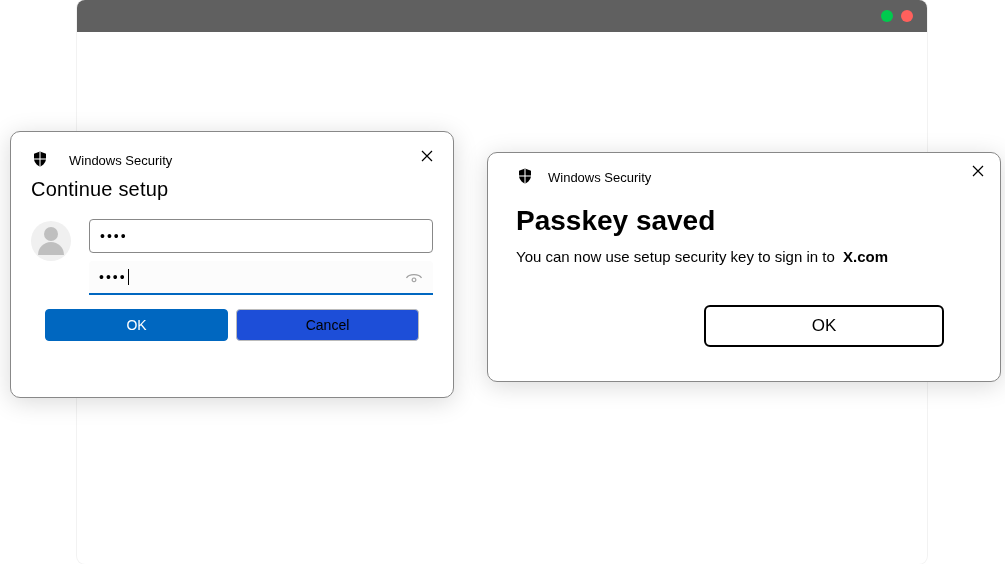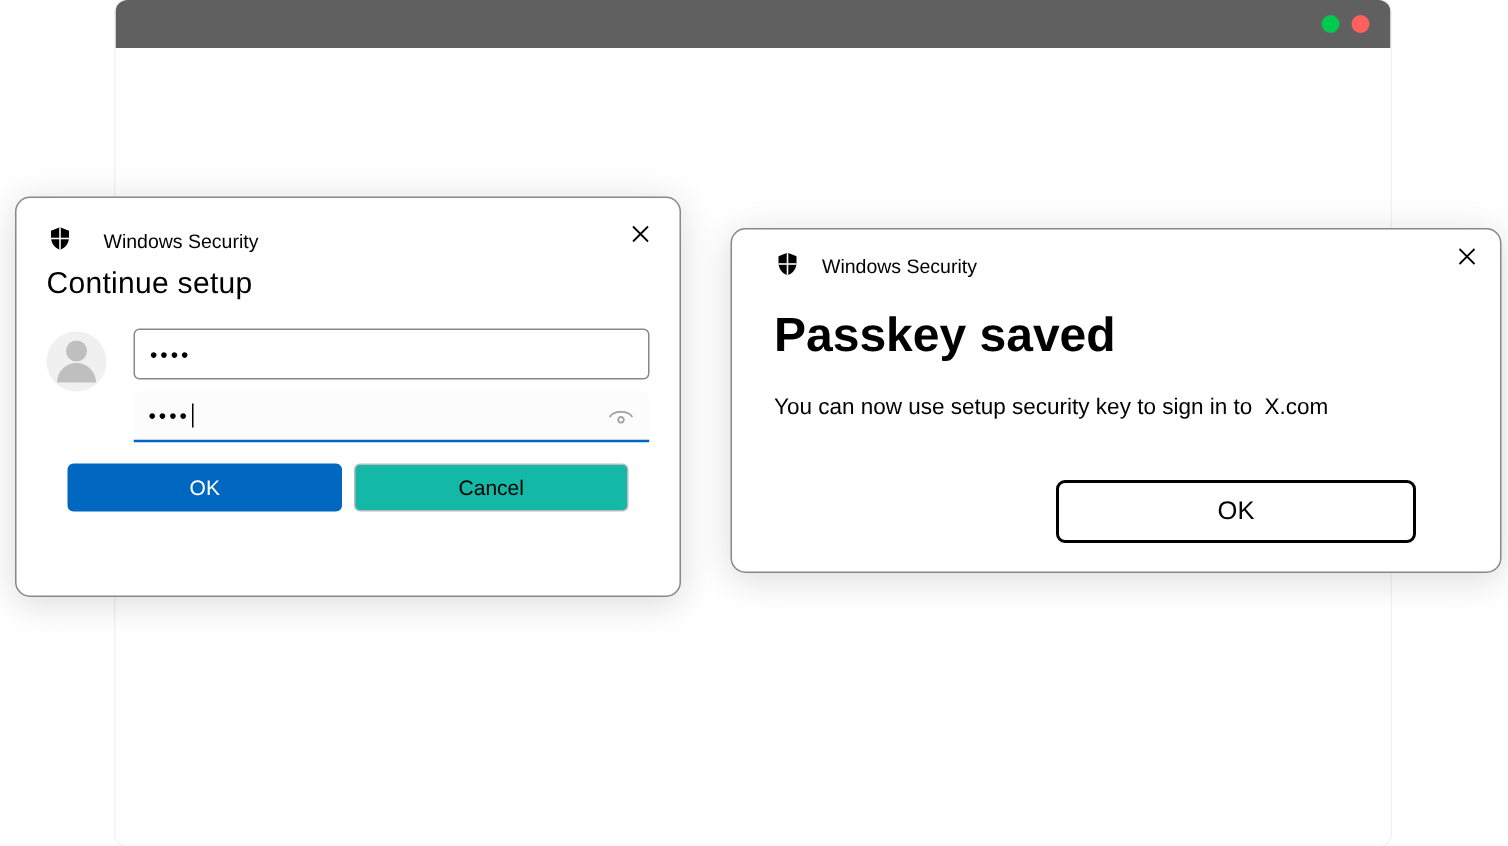--- a/index.html
+++ b/index.html
@@ -97,31 +97,31 @@
     .dialog-left .dialog-body { padding: 6px 20px 14px; }
     .dialog-right .dialog-body { padding: 16px 28px 14px; }
 
     .dialog-title-left {
       font-size: 20px;
       font-weight: 400;
       margin-bottom: 18px;
       letter-spacing: 0.2px;
     }
     .dialog-title-right {
-      font-size: 32px;
+      font-size: 28px;
       font-weight: 600;
-      margin-bottom: 20px;
+      margin-bottom: 10px;
     }
     .dialog-desc {
       font-size: 15px;
       color: #000;
       line-height: 1.3;
     }
     .dialog-desc .site {
-      font-weight: 400;
+      font-weight: 700;
       margin-left: 4px;
       margin-top: 47px;
     }
 
     .setup-row {
       display: flex;
       align-items: flex-start;
       gap: 18px;
     }
     .avatar {
@@ -182,21 +182,21 @@
     .dialog-footer-left {
       display: flex;
       gap: 8px;
       padding: 14px 14px 0;
     }
     .btn {
       flex: 1;
       height: 32px;
       border-radius: 4px;
       border: 1px solid #bbb;
-      background: #14b8a6;
+      background: #1d4ed8;
       font-size: 14px;
       display: flex;
       align-items: center;
       justify-content: center;
       cursor: pointer;
     }
     .btn.primary {
       background: #0067c0;
       border-color: #0067c0;
       color: #fff;

